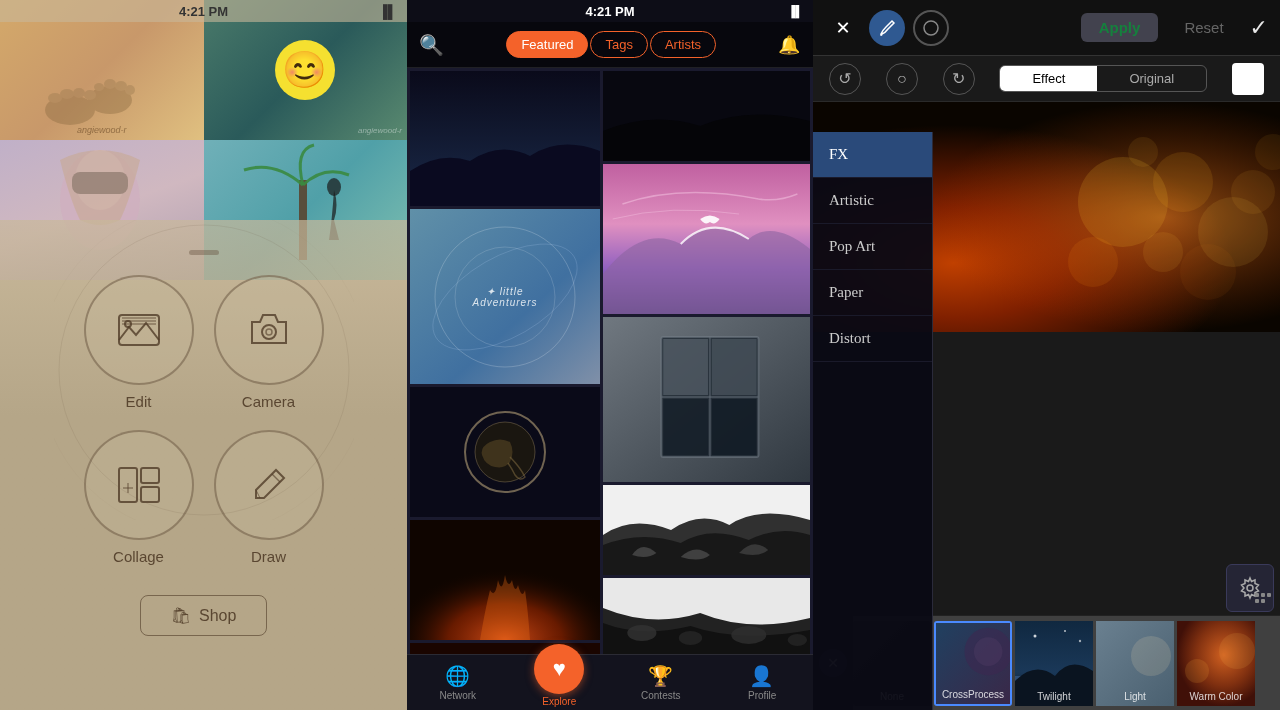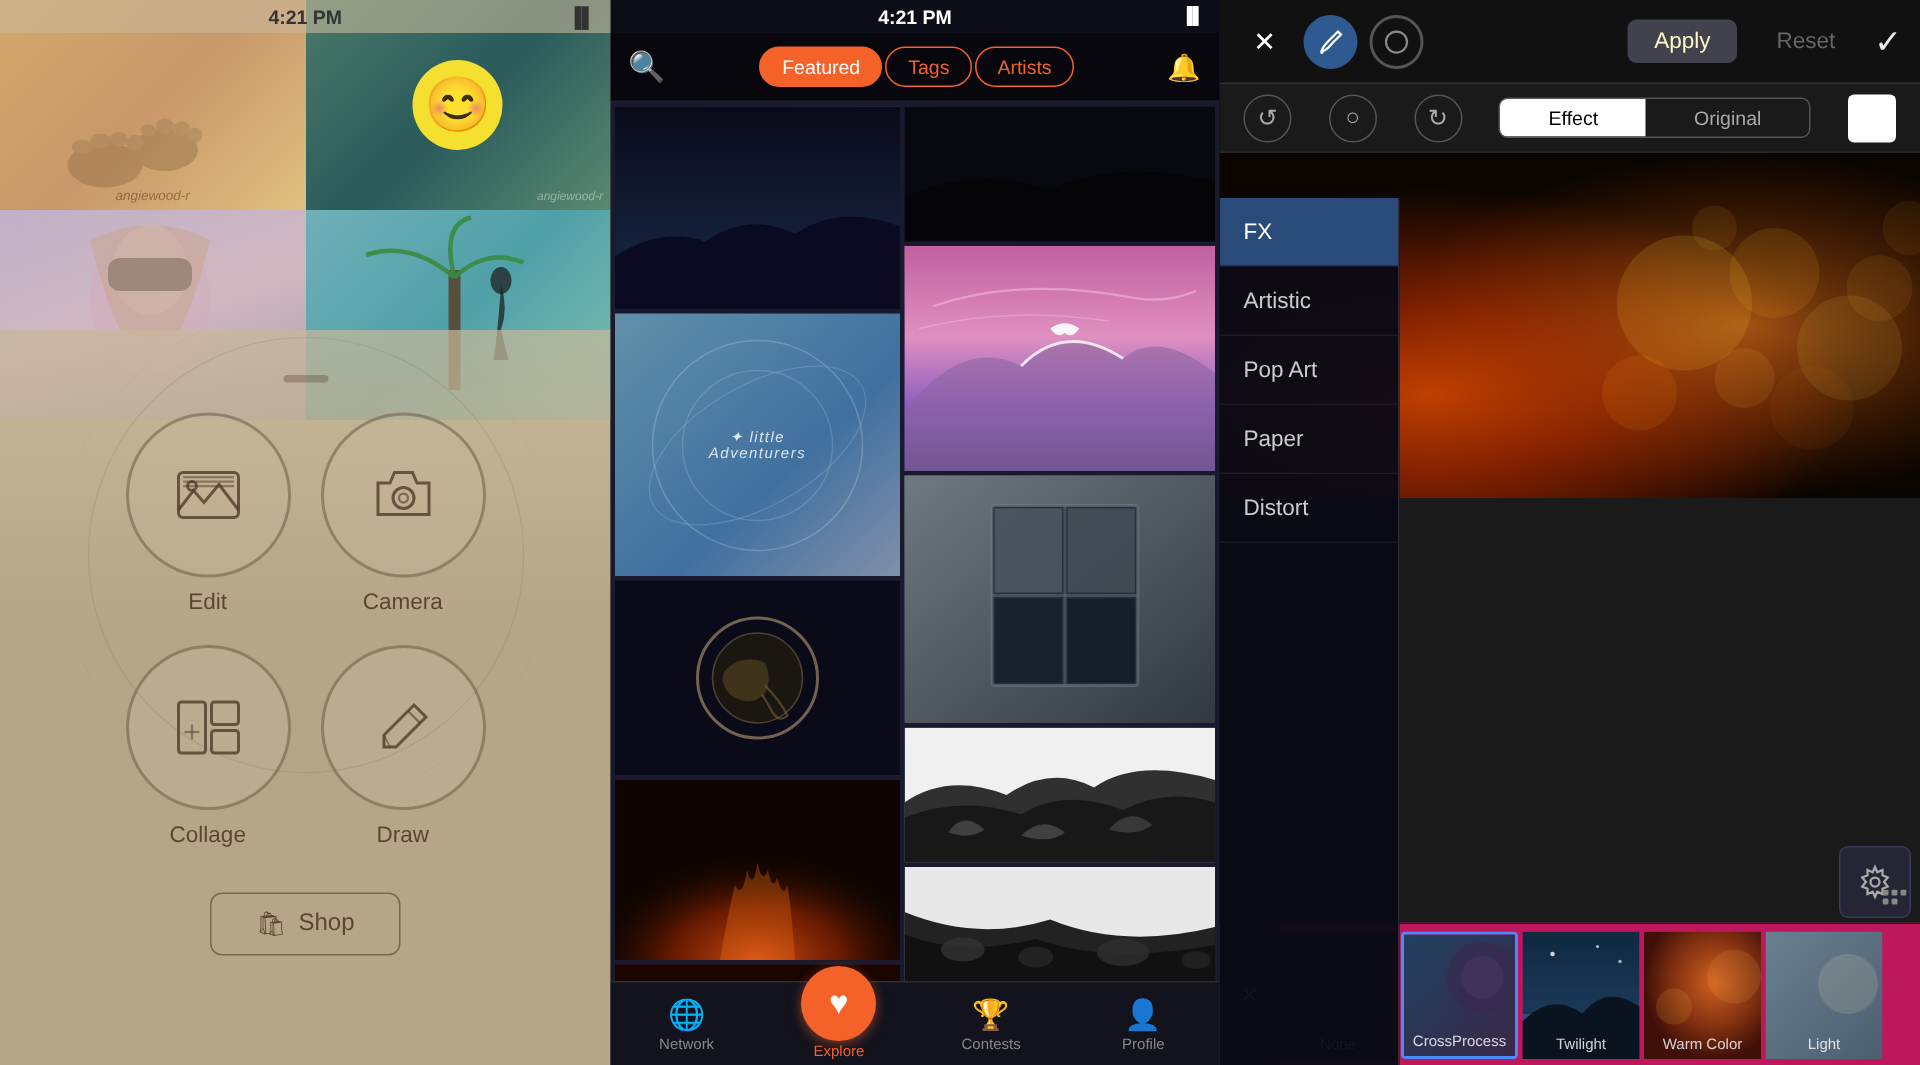--- a/index.html
+++ b/index.html
@@ -152,21 +152,21 @@
       padding: 0 12px; border-bottom: 1px solid #333;
     }
     .p3-btn-group { display: flex; align-items: center; gap: 8px; }
     .p3-icon-btn {
       width: 36px; height: 36px; border-radius: 50%; display: flex; align-items: center; justify-content: center;
       cursor: pointer; font-size: 18px; color: #fff;
     }
     .p3-icon-btn.active-blue { background: rgba(60,120,200,0.7); }
     .p3-icon-btn.circle-outline { border: 2px solid #555; }
     .apply-btn {
-      background: rgba(100,100,120,0.6); border: none; color: #fef9c3; font-size: 15px; font-weight: 400;
+      background: rgba(100,100,120,0.6); border: none; color: #15803d; font-size: 15px; font-weight: 700;
       padding: 6px 18px; border-radius: 6px; cursor: pointer;
     }
     .reset-btn {
       background: transparent; border: none; color: #666; font-size: 15px; font-weight: 400;
       padding: 6px 18px; cursor: pointer;
     }
     .check-btn { color: #e8e8e8; font-size: 22px; cursor: pointer; }
 
     .p3-secondary-bar {
       height: 46px; background: #1a1a1a; display: flex; align-items: center; justify-content: space-between;
@@ -187,27 +187,27 @@
     .p3-photo-area {
       height: 230px; overflow: hidden; position: relative;
     }
 
     .p3-menu-panel {
       width: 120px; position: absolute; left: 0; top: 132px; bottom: 0;
       background: rgba(10,10,20,0.95); border-right: 1px solid #2a2a3a; overflow-y: auto;
       z-index: 5;
     }
     .p3-menu-item {
-      padding: 14px 16px; font-size: 15px; color: #ccc; cursor: pointer; border-bottom: 1px solid #1a1a2a;
+      padding: 14px 16px; font-size: 15px; color: #ccc; cursor: pointer; border-bottom: 1px solid #1a1a2a; font-family: Liberation Serif, serif;
     }
     .p3-menu-item.selected { background: #2a4a7a; color: #fff; }
 
     .p3-filter-strip {
       position: absolute; bottom: 0; left: 0; right: 0; height: 95px;
-      background: #be185d; border-top: 1px solid #222;
+      background: #404040; border-top: 1px solid #222;
       display: flex; align-items: center; overflow: hidden;
     }
     .p3-filter-x {
       width: 40px; height: 95px; display: flex; align-items: center; justify-content: center;
       background: #1a1a1a; flex-shrink: 0;
     }
     .p3-filter-x-btn {
       width: 28px; height: 28px; border-radius: 50%; background: rgba(60,60,80,0.8);
       display: flex; align-items: center; justify-content: center; color: #aaa; font-size: 14px; cursor: pointer;
     }
@@ -683,42 +683,42 @@
           <rect x="0" y="55" width="78" height="5" fill="rgba(80,120,180,0.4)"></rect>
 
           <path d="M0 60 Q20 40 40 55 Q55 35 78 50 L78 85 L0 85 Z" fill="#0a1420"></path>
         </svg>
         <span class="filter-thumb-label">Twilight</span>
       </div>
 
       <div class="filter-thumb">
         <svg style="position:absolute;inset:0;width:100%;height:100%" viewBox="0 0 78 85" preserveAspectRatio="none">
           <defs>
+            <linearGradient id="lt1" x1="0" y1="0" x2="1" y2="1">
+              <stop offset="0%" stop-color="#6a8090"></stop>
+              <stop offset="100%" stop-color="#4a6070"></stop>
+            </linearGradient>
+          </defs>
+          <rect width="78" height="85" fill="url(#lt1)"></rect>
+          <circle cx="55" cy="35" r="20" fill="rgba(255,230,180,0.15)"></circle>
+        </svg>
+        <span class="filter-thumb-label">Light</span>
+      </div>
+
+      <div class="filter-thumb">
+        <svg style="position:absolute;inset:0;width:100%;height:100%" viewBox="0 0 78 85" preserveAspectRatio="none">
+          <defs>
             <radialGradient id="wm1" cx="60%" cy="40%" r="60%">
               <stop offset="0%" stop-color="#d06020"></stop>
               <stop offset="60%" stop-color="#803010"></stop>
               <stop offset="100%" stop-color="#401008"></stop>
             </radialGradient>
           </defs>
           <rect width="78" height="85" fill="url(#wm1)"></rect>
 
           <circle cx="20" cy="50" r="12" fill="rgba(255,180,60,0.15)"></circle>
           <circle cx="60" cy="30" r="18" fill="rgba(255,200,80,0.12)"></circle>
         </svg>
         <span class="filter-thumb-label">Warm Color</span>
       </div>
-
-      <div class="filter-thumb">
-        <svg style="position:absolute;inset:0;width:100%;height:100%" viewBox="0 0 78 85" preserveAspectRatio="none">
-          <defs>
-            <linearGradient id="lt1" x1="0" y1="0" x2="1" y2="1">
-              <stop offset="0%" stop-color="#6a8090"></stop>
-              <stop offset="100%" stop-color="#4a6070"></stop>
-            </linearGradient>
-          </defs>
-          <rect width="78" height="85" fill="url(#lt1)"></rect>
-          <circle cx="55" cy="35" r="20" fill="rgba(255,230,180,0.15)"></circle>
-        </svg>
-        <span class="filter-thumb-label">Light</span>
-      </div>
     </div>
   </div>
 </div>
 
 </body></html>

